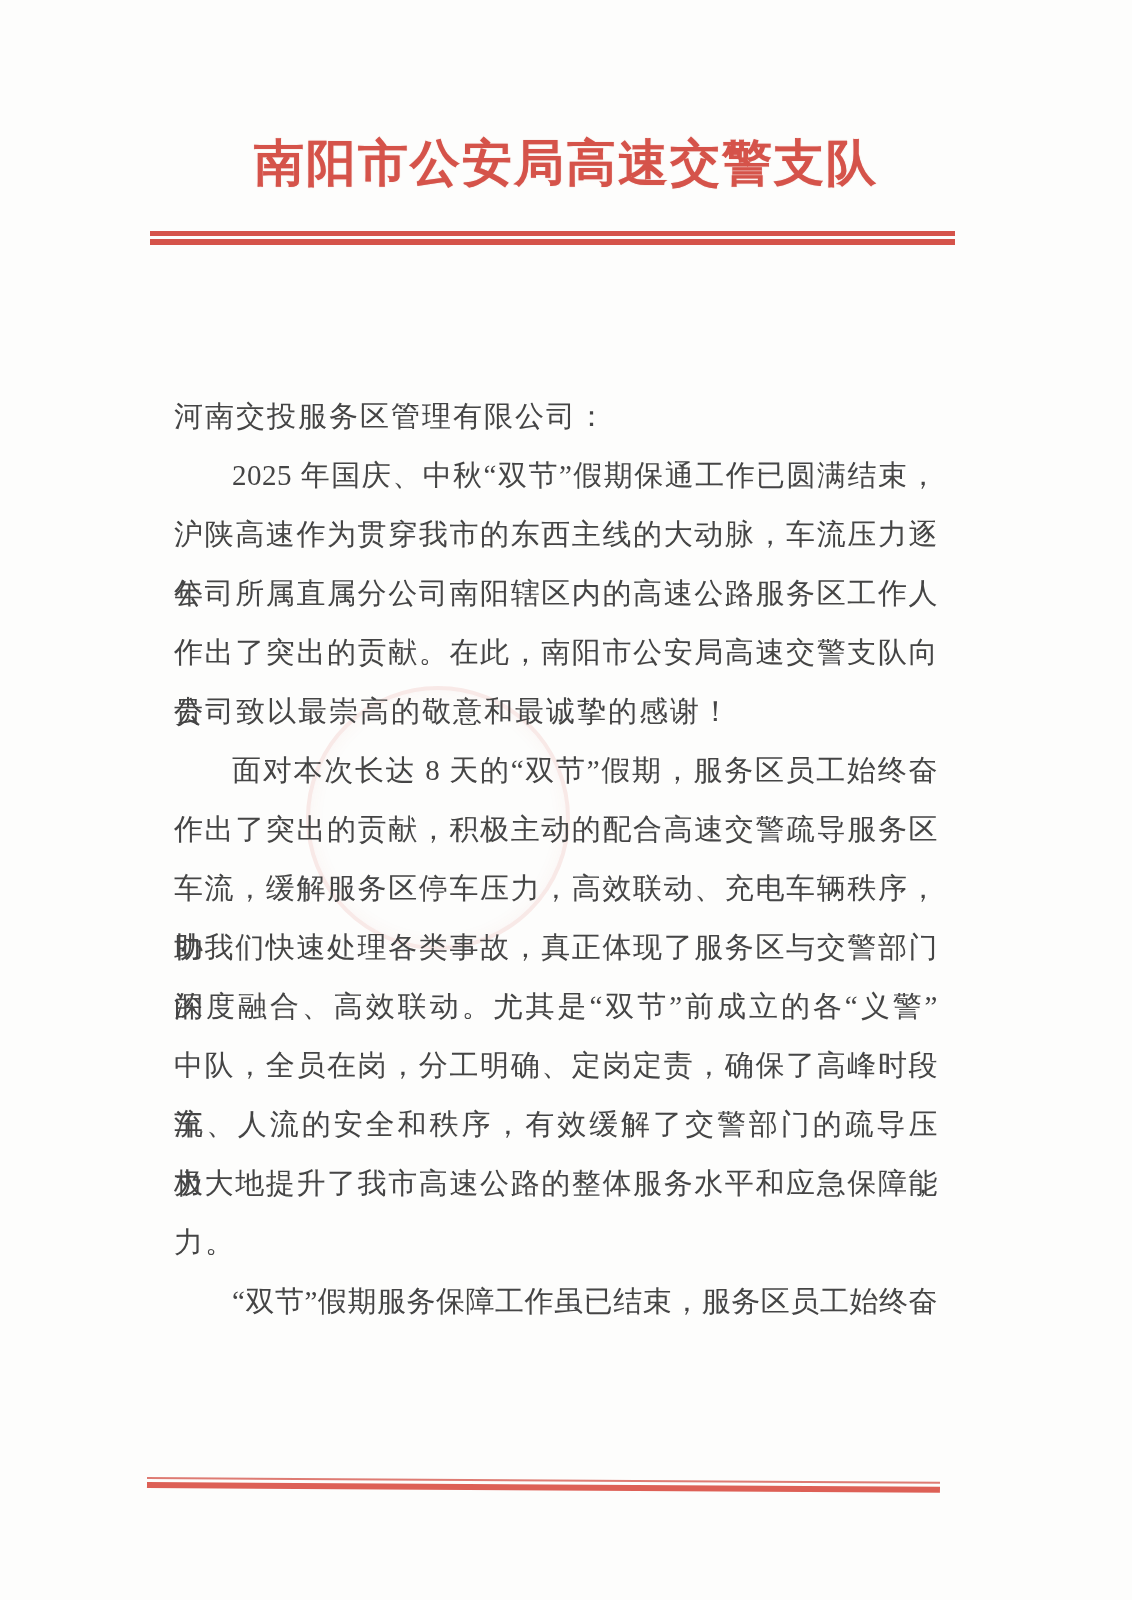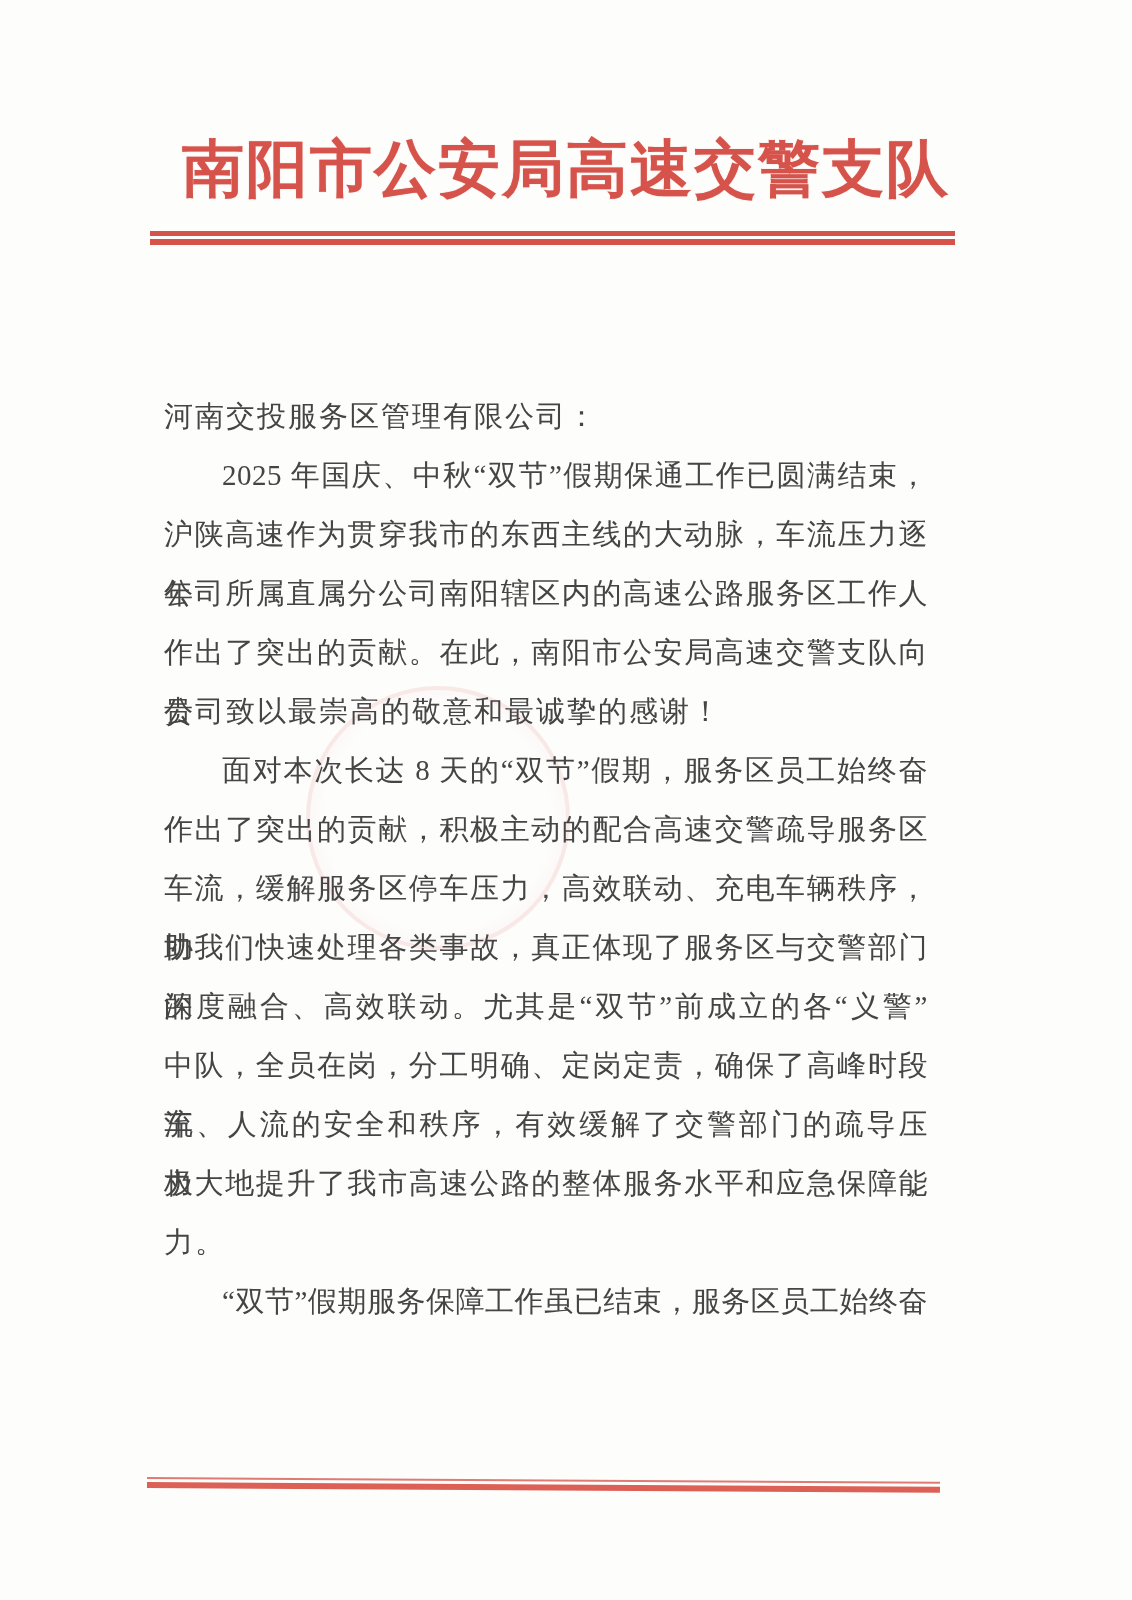--- a/index.html
+++ b/index.html
@@ -9,21 +9,21 @@
     width: 1132px;
     height: 1600px;
     background: #fdfdfc;
     overflow: hidden;
     font-family: "Liberation Serif", "DejaVu Serif", serif;
   }
   .letterhead {
     position: absolute;
     top: 138px; left: 0; right: 0;
     text-align: center;
-    font-size: 62px;
+    font-size: 50px;
     font-weight: 700;
     letter-spacing: 2px;
     color: var(--accent);
     line-height: 1;
     text-shadow: 0 0 1px rgba(213, 83, 74, 0.5);
   }
   .rule-top {
     position: absolute;
     top: 231px; left: 150px; width: 805px;
     height: 3px;
@@ -36,21 +36,21 @@
     margin: 0;
     text-align: center;
     font-size: 46px;
     font-weight: 700;
     letter-spacing: 8px;
     color: #2d2d2d;
     line-height: 1.1;
   }
   .letter-body {
     position: absolute;
-    top: 387px; left: 164px; width: 764px;
+    top: 387px; left: 174px; width: 764px;
   }
   .line {
     height: 59px;
     line-height: 59px;
     font-size: 29px;
     color: var(--ink);
     text-align: justify;
     text-align-last: justify;
     letter-spacing: 0.5px;
   }

